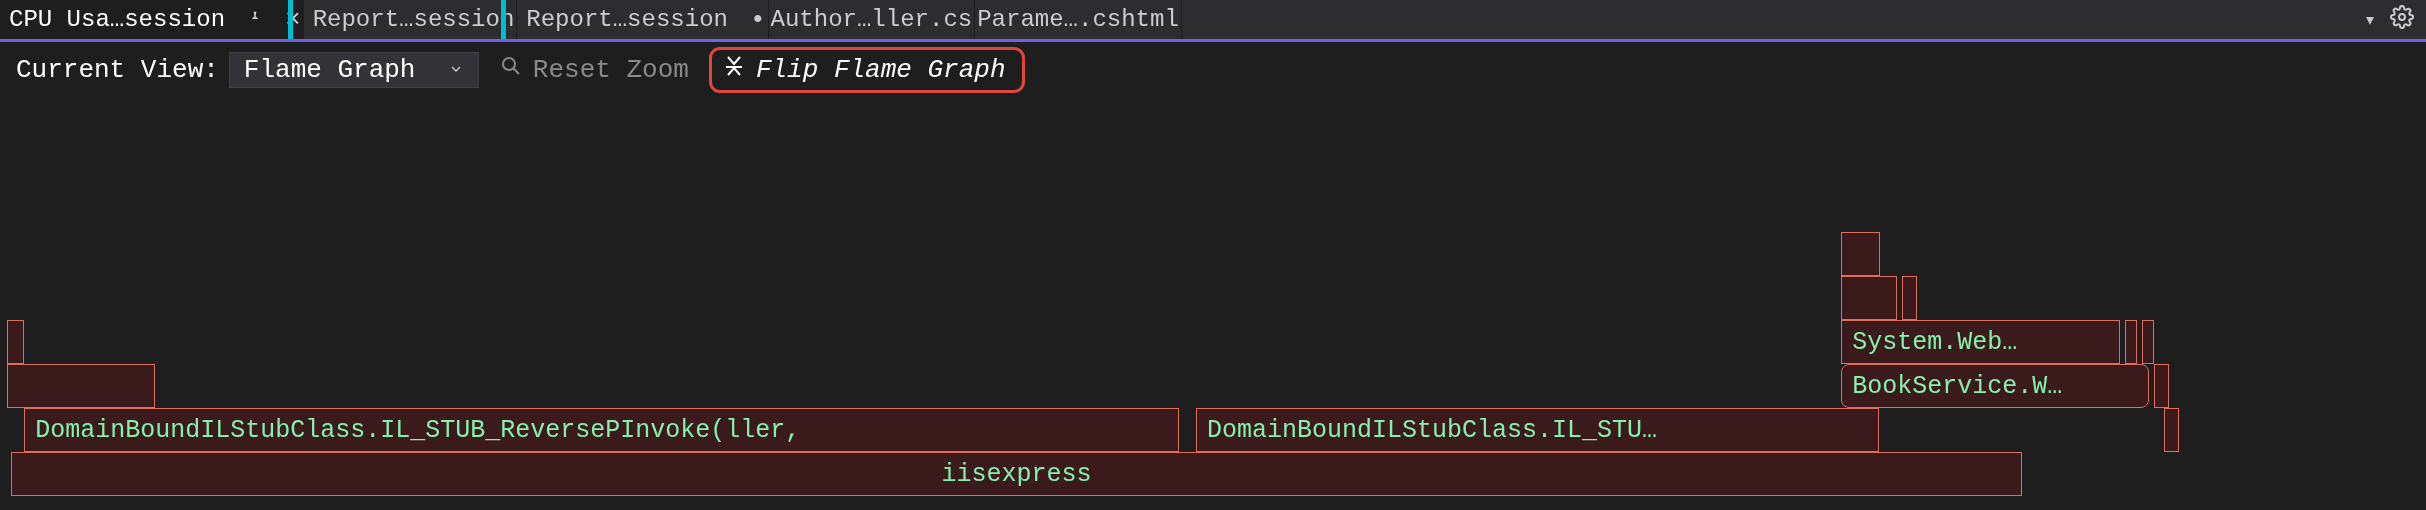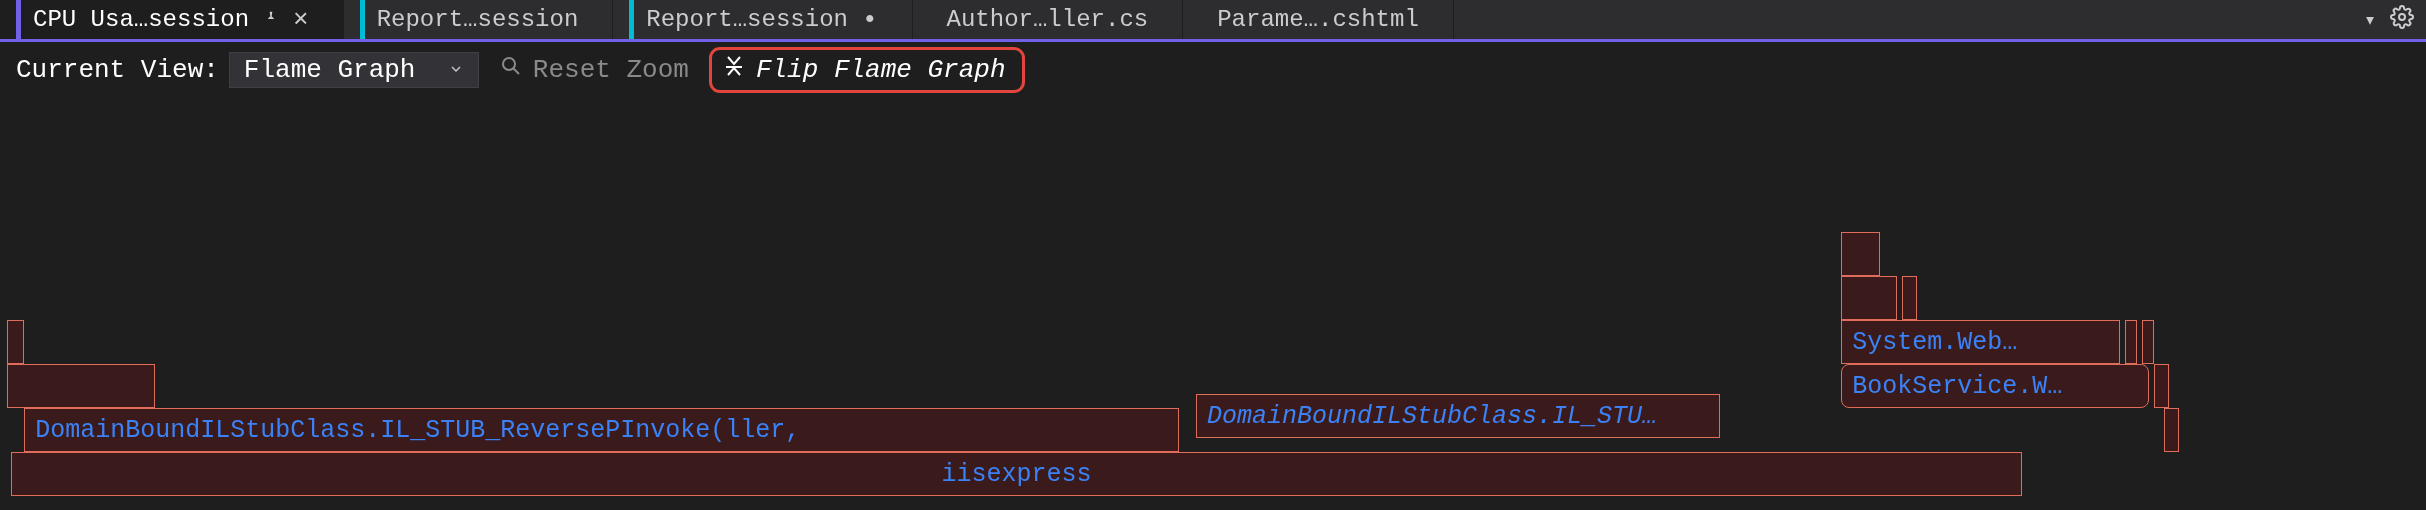--- a/index.html
+++ b/index.html
@@ -16,28 +16,29 @@
   .tab-bar {
     display: flex;
     align-items: stretch;
     height: 42px;
     background: #2d2d30;
     border-bottom: 3px solid #7160e8;
   }
   .tab {
     display: flex;
     align-items: center;
-    padding: 0 34px;
+    padding: 0 2px;
     font-size: 24px;
     color: #cccccc;
     background: #2d2d30;
     border-right: 1px solid #1e1e1e;
     position: relative;
     cursor: pointer;
     white-space: nowrap;
+    gap: 8px;
   }
   .tab.active {
     background: #1e1e1e;
     color: #ffffff;
   }
   .tab-accent {
     width: 5px;
     align-self: stretch;
     background: #00bcd4;
     margin-right: 12px;
@@ -109,21 +110,21 @@
     position: relative;
     width: 100%;
     height: calc(510px - 42px - 56px);
     background: #1e1e1e;
   }
   .flame-bar {
     position: absolute;
     background: #3a1a1a;
     border: 1px solid #e06c5c;
     font-size: 25px;
-    color: #3b82f6;
+    color: #86efac;
     padding: 0 10px;
     display: flex;
     align-items: center;
     overflow: hidden;
     white-space: nowrap;
     height: 44px;
     cursor: pointer;
   }
   .flame-bar.tiny { padding:0; }
   .flame-bar.center { justify-content:center; }
@@ -197,21 +198,21 @@
   </div>
 </div>
 
 <div class="flame-area" id="flame-area">
     <div class="flame-bar center" style="left: 11px; width: 2011px; bottom: 14px;">
       <span>iisexpress</span>
     </div>
     <div class="flame-bar" style="left: 24.26px; width: 1154.78px; bottom: 58px;">
       <span>DomainBoundILStubClass.IL_STUB_ReversePInvoke(ller,</span>
     </div>
-    <div class="flame-bar" style="left: 1196.02px; width: 524px; bottom: 72px; font-style: italic;">
+    <div class="flame-bar" style="left: 1196.02px; width: 683px; bottom: 58px;">
       <span>DomainBoundILStubClass.IL_STU…</span>
     </div>
     <div class="flame-bar tiny" style="left: 2163.99px; width: 14.556px; bottom: 58px;"></div>
     <div class="flame-bar" style="left: 7.278px; width: 147.986px; bottom: 102px;"></div>
     <div class="flame-bar" style="left: 1841.33px; width: 308.102px; bottom: 102px; border-radius: 8px;">
       <span>BookService.W…</span>
     </div>
     <div class="flame-bar tiny" style="left: 2154.29px; width: 14.556px; bottom: 102px;"></div>
     <div class="flame-bar tiny" style="left: 7.278px; width: 16.982px; bottom: 146px;"></div>
     <div class="flame-bar" style="left: 1841.33px; width: 278.99px; bottom: 146px;">

